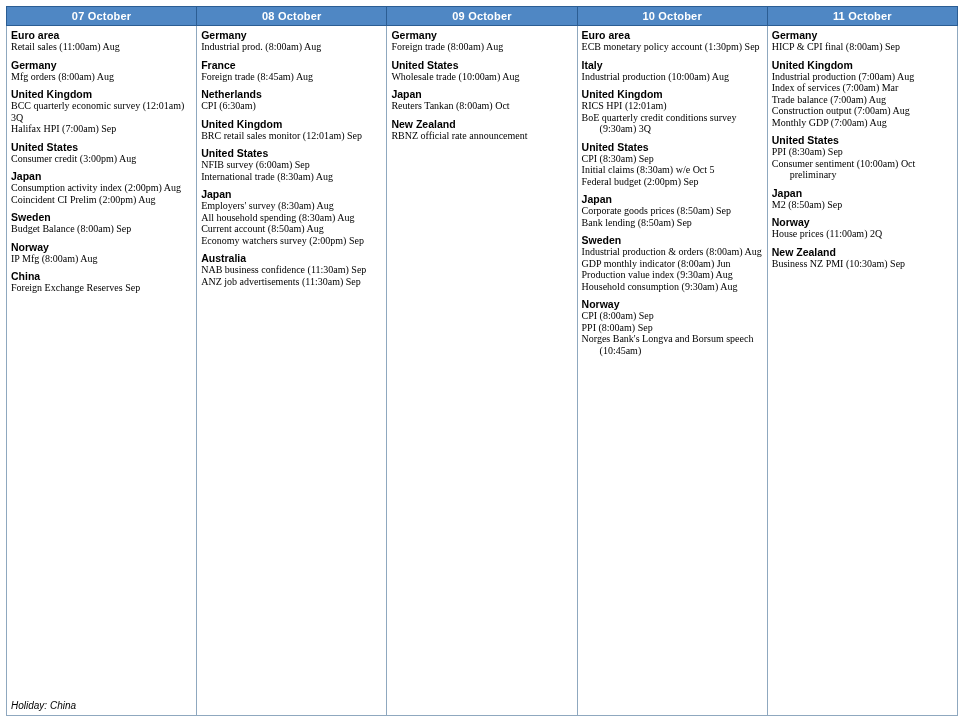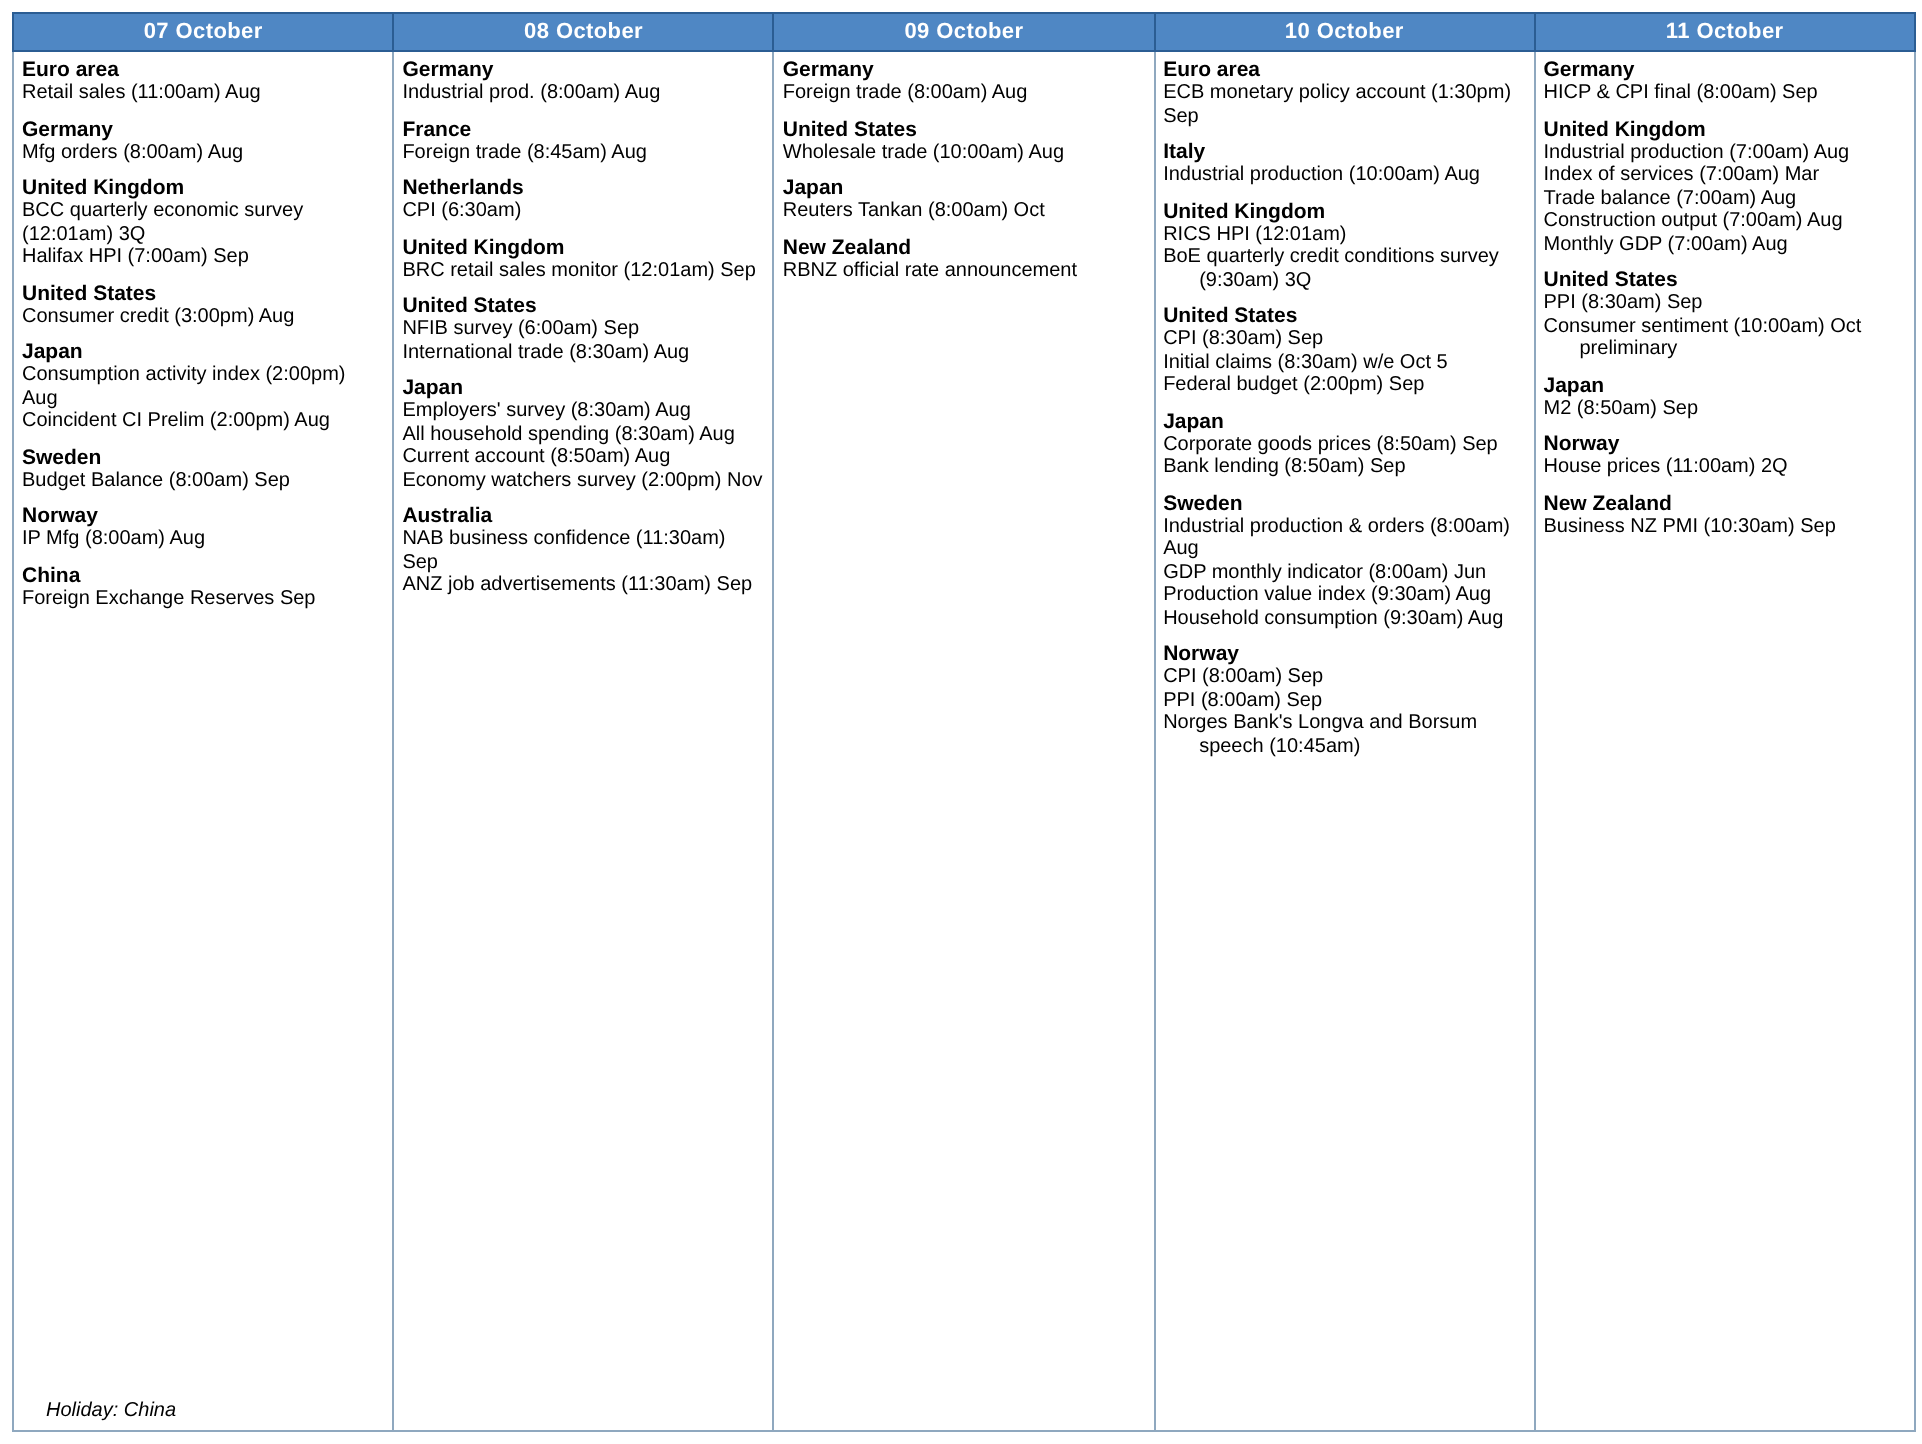--- a/index.html
+++ b/index.html
@@ -50,29 +50,30 @@
     margin-top: 6px;
     line-height: 12px;
   }
   .country.first { margin-top: 0; }
   .event {
     font-size: 10px;
     color: #000000;
     line-height: 11.5px;
     padding-left: 0;
     text-indent: 0;
+    font-family: Liberation Serif, serif;
   }
   .event.wrap {
     padding-left: 18px;
     text-indent: -18px;
   }
   .footnote {
     position: absolute;
     bottom: 2px;
-    left: 12px;
+    left: 0;
     font-size: 10px;
     font-style: italic;
     color: #000000;
   }
 </style>
 </head>
 <body>
 
 <table class="calendar">
   <colgroup>
@@ -141,21 +142,21 @@
           <div class="event">BRC retail sales monitor (12:01am) Sep</div>
 
           <div class="country">United States</div>
           <div class="event">NFIB survey (6:00am) Sep</div>
           <div class="event">International trade (8:30am) Aug</div>
 
           <div class="country">Japan</div>
           <div class="event">Employers' survey (8:30am) Aug</div>
           <div class="event">All household spending (8:30am) Aug</div>
           <div class="event">Current account (8:50am) Aug</div>
-          <div class="event">Economy watchers survey (2:00pm) Nov</div>
+          <div class="event">Economy watchers survey (2:00pm) Sep</div>
 
           <div class="country">Australia</div>
           <div class="event">NAB business confidence (11:30am) Sep</div>
           <div class="event">ANZ job advertisements (11:30am) Sep</div>
 
           <div class="footnote"></div>
         </div>
       </td>
 
       <td>

